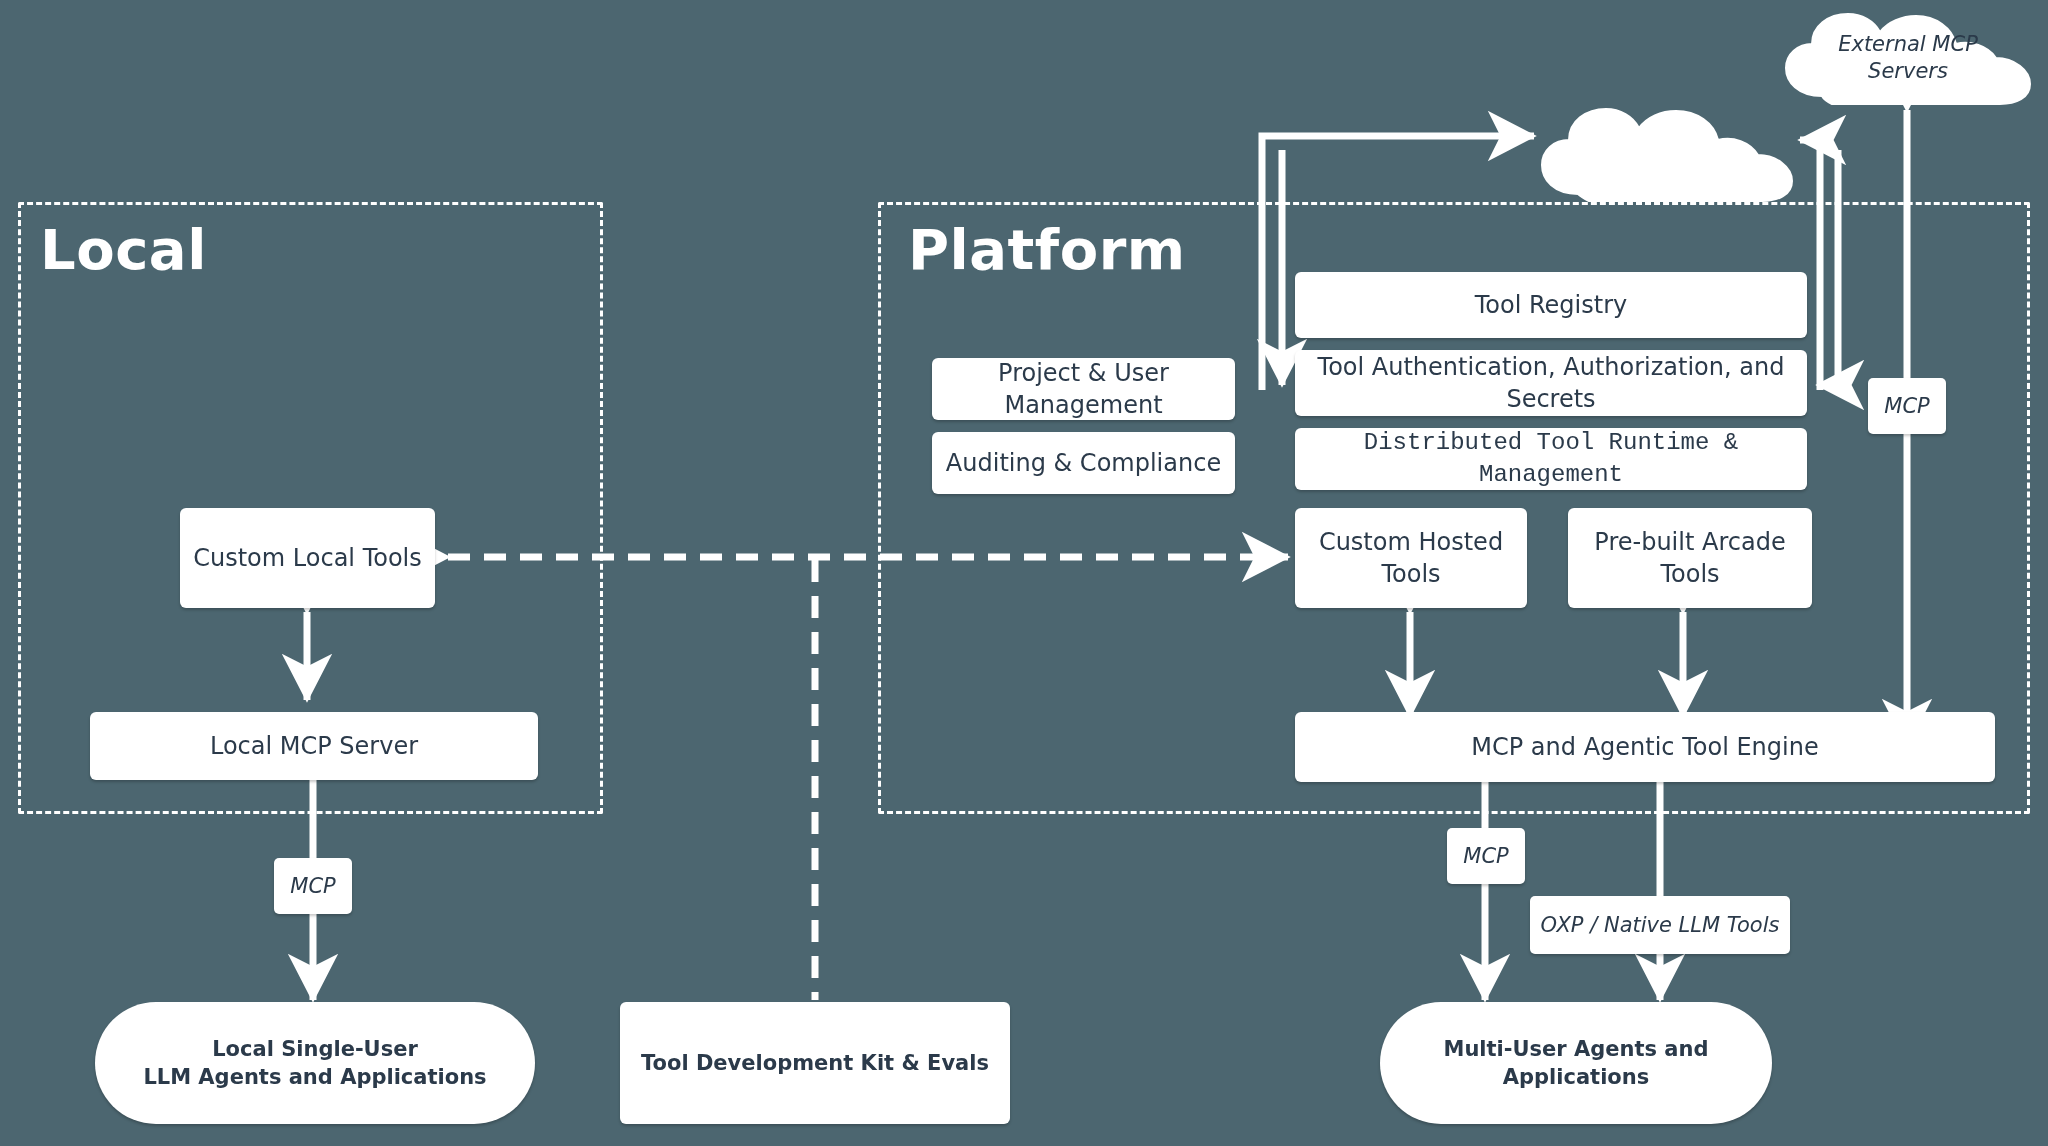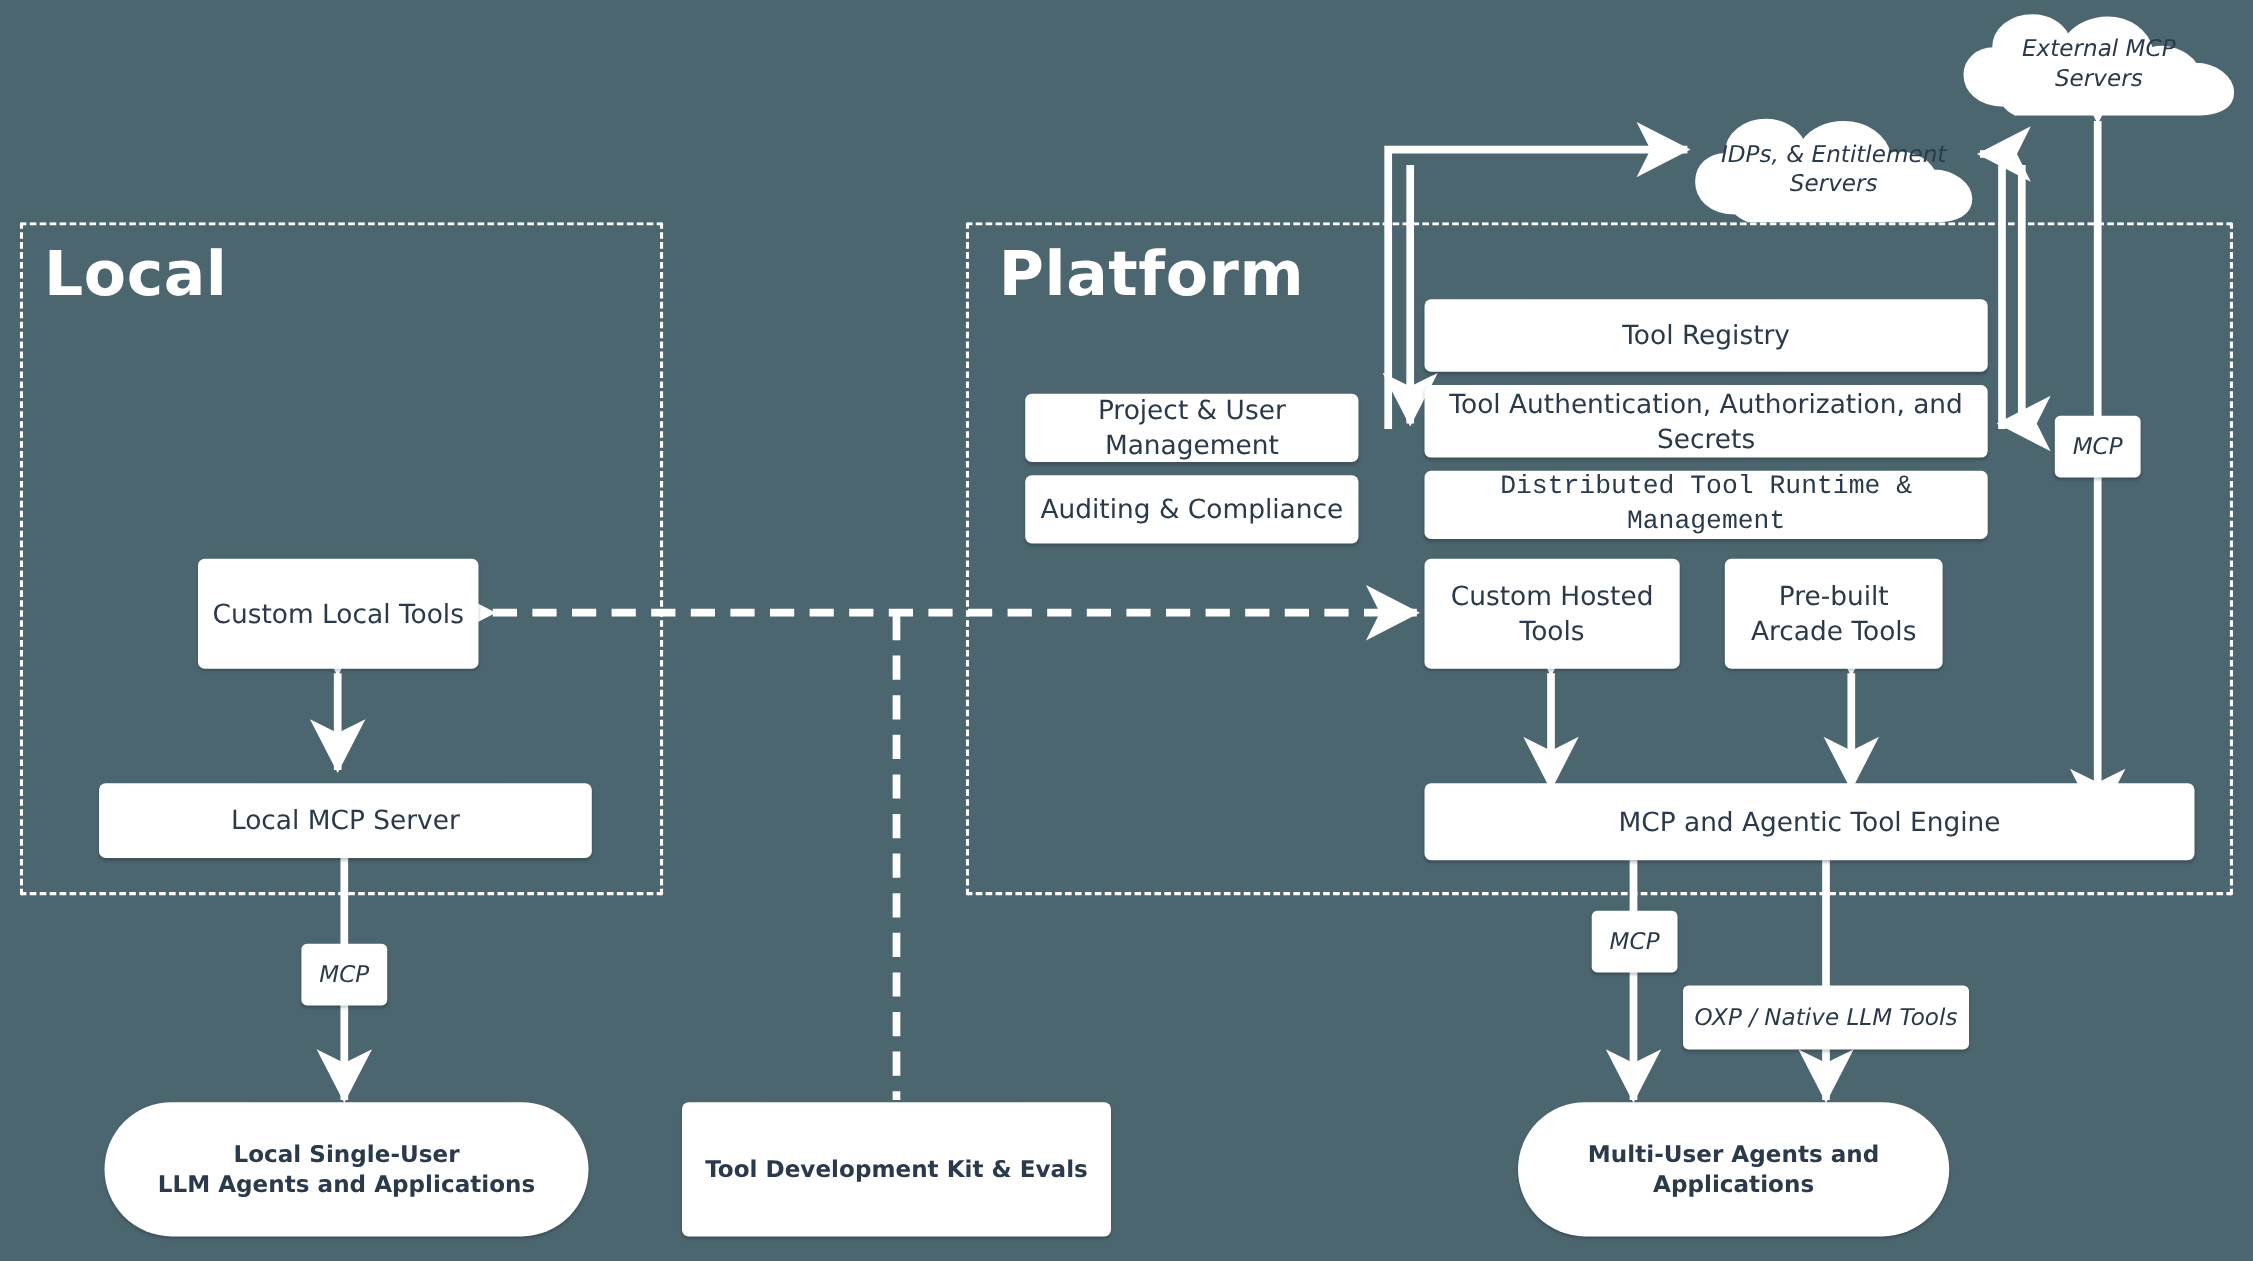--- a/index.html
+++ b/index.html
@@ -180,21 +180,20 @@
     <span class="cloud-text">External MCP Servers</span>
   </div>
 
   <div class="cloud" style="left:1534px; top:100px; width:266px; height:108px;">
     <svg class="cloud-svg" viewBox="0 0 266 108" preserveAspectRatio="none">
       <path d="M44,94 C20,94 8,80 8,65 C8,50 20,40 35,40 C35,21 52,9 72,9
                C86,9 99,16 105,28 C113,17 127,11 142,11 C163,11 180,23 184,40
                C199,36 216,42 224,55 C242,55 258,67 258,81 C258,95 244,101 228,101
                L55,101 C51,99 47,97 44,94 Z" fill="#ffffff" stroke="#ffffff" stroke-width="2"></path>
     </svg>
-    <span class="cloud-text">IDPs, &amp; Entitlement Servers</span>
   </div>
 
   <div class="node" style="left:180px; top:508px; width:255px; height:100px;">Custom Local Tools</div>
 
   <div class="node" style="left:90px; top:712px; width:448px; height:68px;">Local MCP Server</div>
 
   <div class="node label-chip" style="left:274px; top:858px; width:78px; height:56px;">MCP</div>
 
   <div class="node pill bold" style="left:95px; top:1002px; width:440px; height:122px; flex-direction:column;">
     <span>Local Single-User</span>
@@ -208,21 +207,21 @@
   <div class="node" style="left:932px; top:432px; width:303px; height:62px;">Auditing &amp; Compliance</div>
 
   <div class="node" style="left:1295px; top:272px; width:512px; height:66px;">Tool Registry</div>
 
   <div class="node" style="left:1295px; top:350px; width:512px; height:66px;">Tool Authentication, Authorization, and Secrets</div>
 
   <div class="node" style="left:1295px; top:428px; width:512px; height:62px;font-family:Liberation Mono, monospace;">Distributed Tool Runtime &amp; Management</div>
 
   <div class="node" style="left:1295px; top:508px; width:232px; height:100px;">Custom Hosted Tools</div>
 
-  <div class="node" style="left:1568px; top:508px; width:198px; height:100px;">Pre-built Arcade Tools</div>
+  <div class="node" style="left:1568px; top:508px; width:244px; height:100px;">Pre-built Arcade Tools</div>
 
   <div class="node" style="left:1295px; top:712px; width:700px; height:70px;">MCP and Agentic Tool Engine</div>
 
   <div class="node label-chip" style="left:1868px; top:378px; width:78px; height:56px;">MCP</div>
 
   <div class="node label-chip" style="left:1447px; top:828px; width:78px; height:56px;">MCP</div>
 
   <div class="node label-chip" style="left:1530px; top:896px; width:260px; height:58px;">OXP / Native LLM Tools</div>
 
   <div class="node pill bold" style="left:1380px; top:1002px; width:392px; height:122px; flex-direction:column;">

